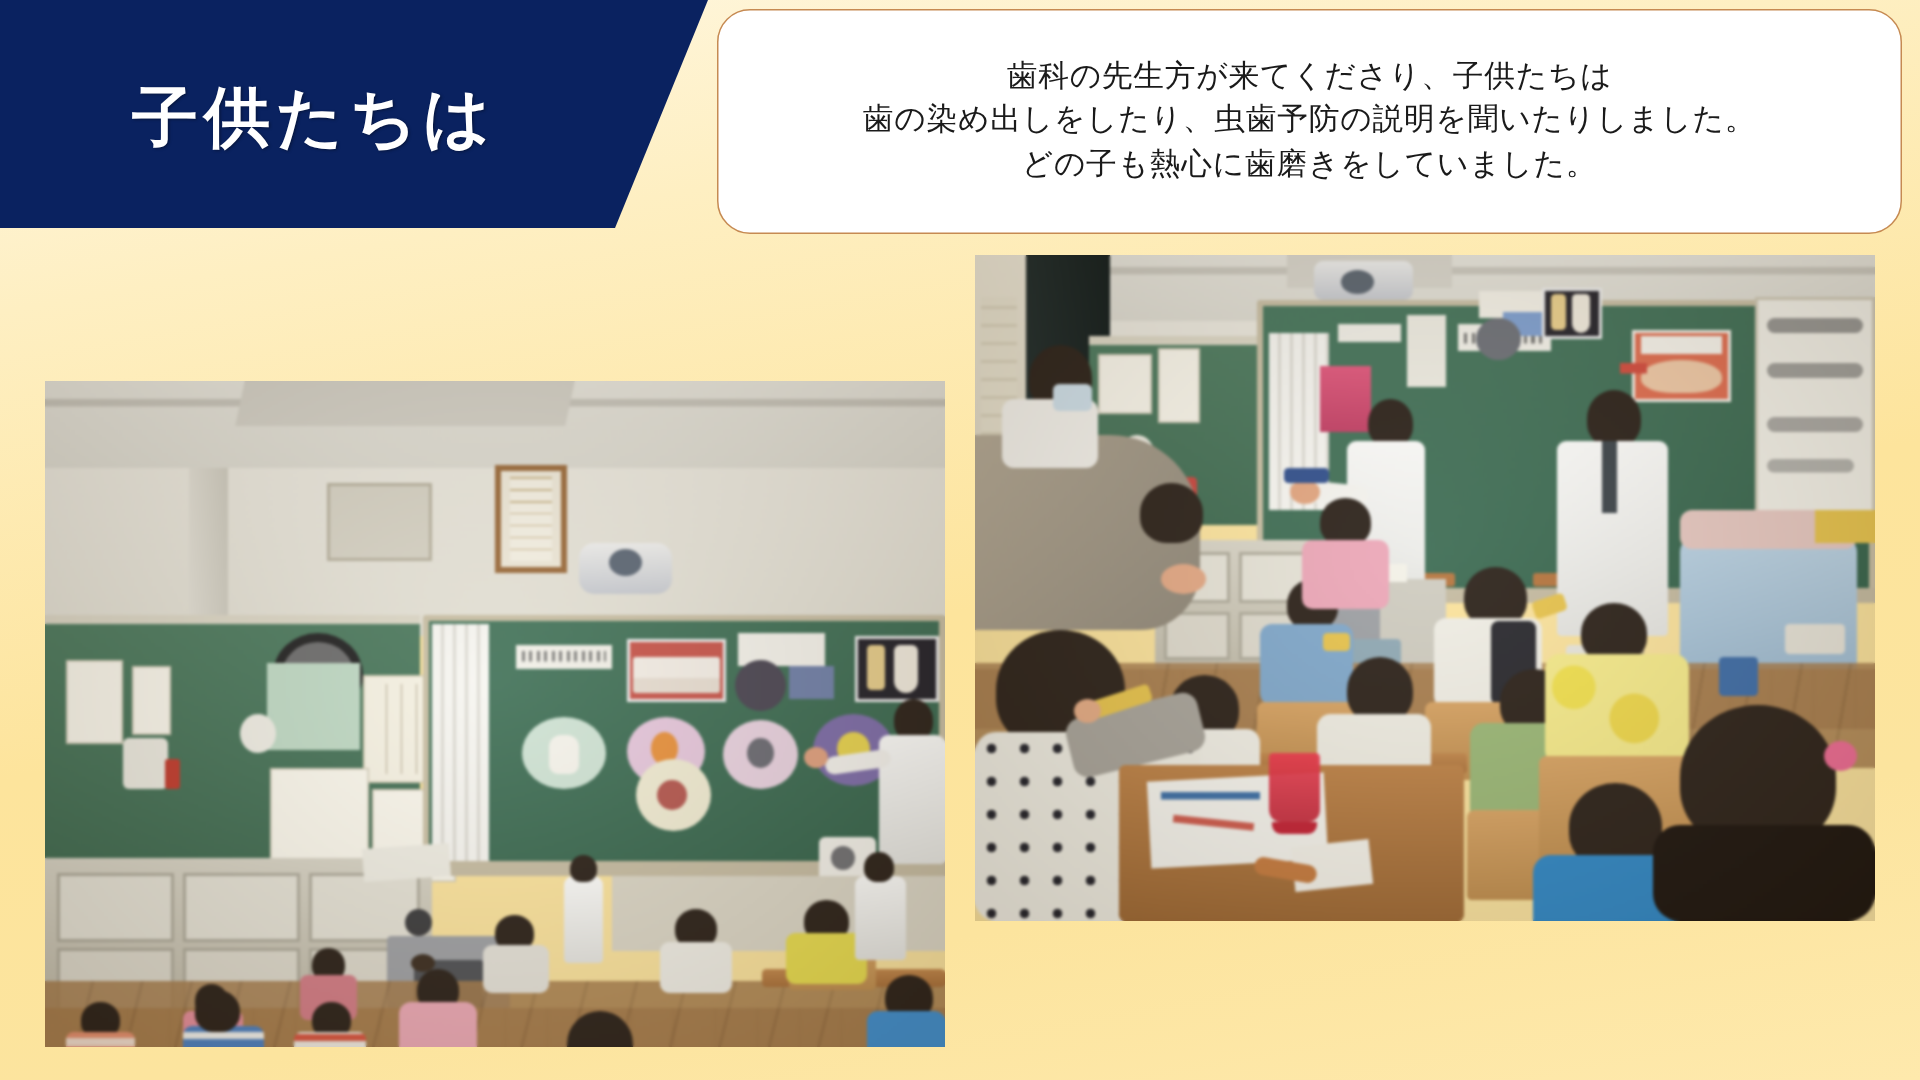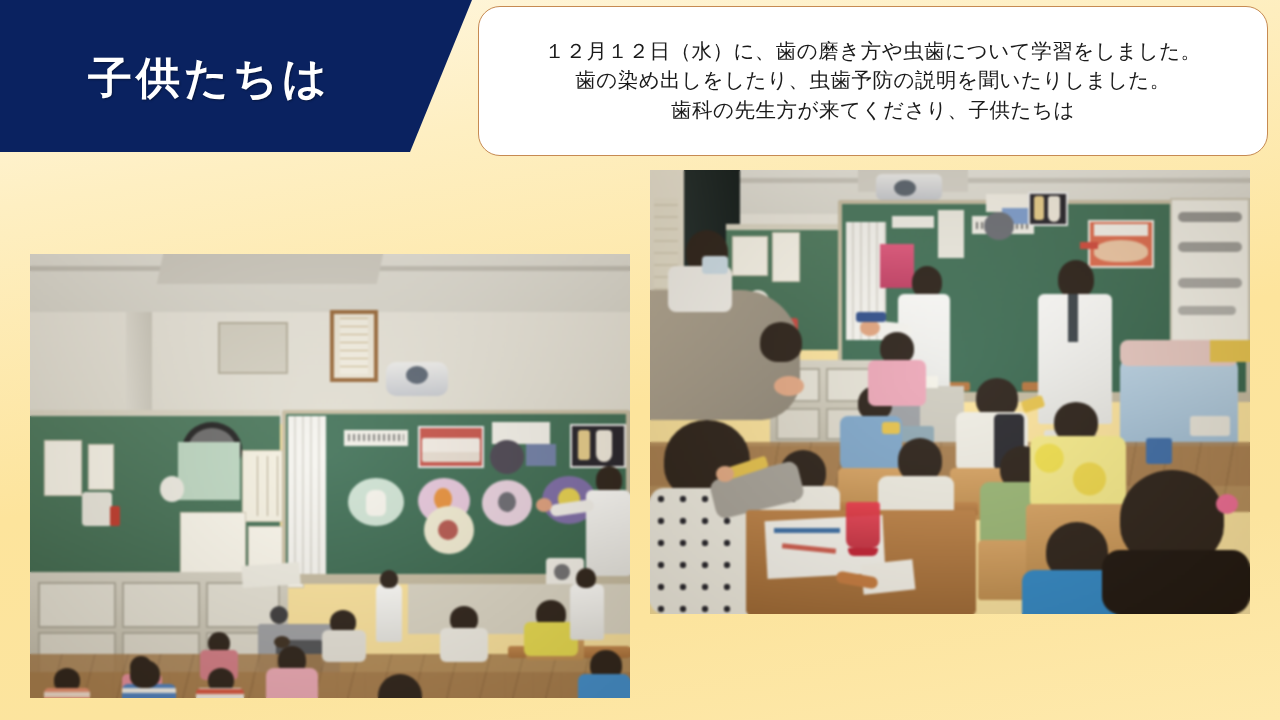--- a/index.html
+++ b/index.html
@@ -69,23 +69,23 @@
         background:radial-gradient(ellipse at 50% 45%,rgba(255,255,255,.08),rgba(60,45,25,.18) 95%); }
 </style>
 </head>
 <body>
 
 <div id="title-banner">
   <div id="title-text">子供たちは</div>
 </div>
 
 <div id="caption-box">
-  <div class="caption-line">１２月１２日（水）に、歯の磨き方や虫歯について学習をしました。</div>
+  <div class="caption-line">歯科の先生方が来てくださり、子供たちは</div>
   <div class="caption-line">歯の染め出しをしたり、虫歯予防の説明を聞いたりしました。</div>
-  <div class="caption-line">歯科の先生方が来てくださり、子供たちは</div>
+  <div class="caption-line">どの子も熱心に歯磨きをしていました。</div>
 </div>
 
 <div class="photo" id="photo-left">
   <div class="scene">
 
     <div class="o ceiling" style="left:0;top:0;width:600px;height:62px;"></div>
     <div class="o" style="left:0;top:12px;width:600px;height:5px;background:#C9C6BC;"></div>
     <div class="o" style="left:130px;top:0;width:220px;height:30px;background:#D5D2C8;transform:skewX(-12deg);"></div>
     <div class="o wallup" style="left:0;top:58px;width:600px;height:112px;"></div>
 

